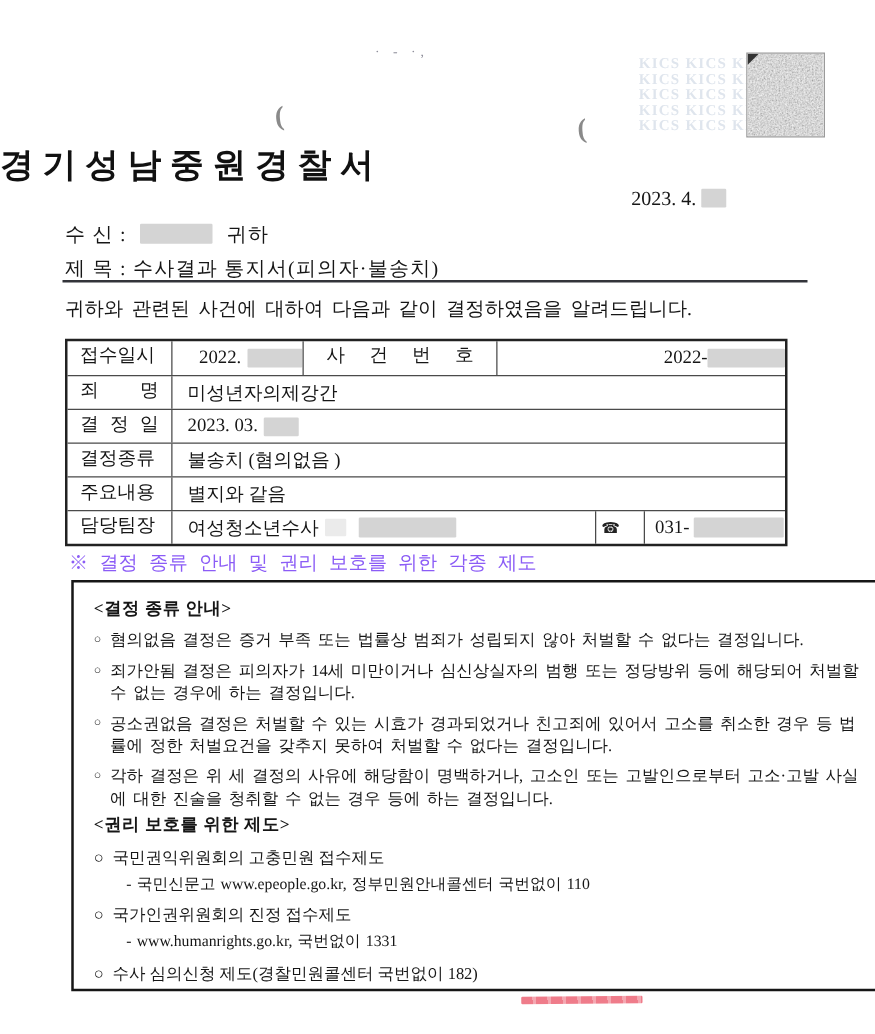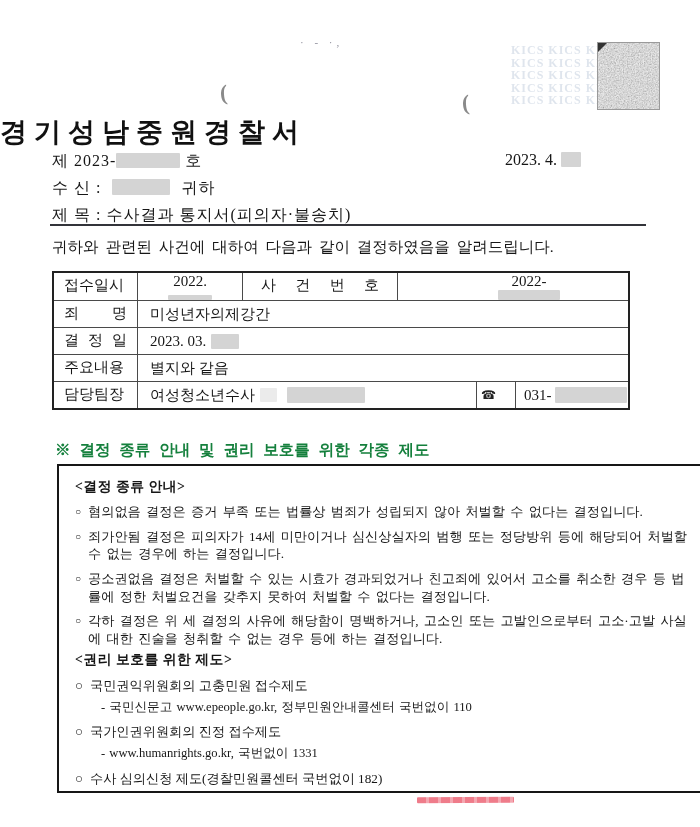--- a/index.html
+++ b/index.html
@@ -38,28 +38,28 @@
   .itable{position:absolute;left:52px;top:271px;width:578px;border:2px solid #222;box-sizing:border-box;}
   .irow{display:flex;height:27px;border-top:1px solid #4a4a4a;box-sizing:border-box;}
   .irow:first-child{border-top:none;}
   .icell{display:flex;align-items:center;box-sizing:border-box;border-left:1px solid #4a4a4a;
          font-size:15px;overflow:hidden;white-space:nowrap;}
   .icell:first-child{border-left:none;}
   .cell-label{width:83px;flex:none;padding:0 10px;display:block;line-height:25px;
               text-align:justify;text-align-last:justify;font-size:15px;}
   .cell-mid-label{width:155px;flex:none;padding:0 18px;display:block;line-height:25px;
               text-align:justify;text-align-last:justify;font-size:15px;}
-  .cell-val-center{justify-content:flex-end;gap:5px;flex-direction:column;}
+  .cell-val-center{justify-content:flex-end;gap:5px;}
   .cell-val-left{padding-left:12px;gap:5px;}
   .w105{width:105px;flex:none;}
   .wflex{flex:1;}
   .w-phone-icon{width:24px;flex:none;justify-content:center;font-size:12px;font-family:"DejaVu Sans",sans-serif;color:#222;}
   .w-phone{width:113px;flex:none;padding-left:8px;gap:3px;margin-left:15px;}
   
-  .notice-heading{position:absolute;left:55px;top:440px;font-size:15.5px;font-weight:bold;word-spacing:5px;white-space:nowrap;color:#15803d;}
+  .notice-heading{position:absolute;left:55px;top:440px;font-size:15.5px;font-weight:normal;word-spacing:5px;white-space:nowrap;color:#8b5cf6;}
   .notice-box{position:absolute;left:57px;top:464px;width:648px;height:329px;border:2px solid #161616;
               box-sizing:border-box;padding:9px 14px 6px 16px;overflow:hidden;}
   .section-title{font-size:13.8px;font-weight:bold;margin:3px 0 2px 0;letter-spacing:0.5px;}
   .bullet{display:flex;gap:7px;margin-top:7px;font-size:13.2px;line-height:1.34;}
   .bullet .marker{flex:none;font-size:10px;padding-top:2px;color:#222;}
   .bullet .btext{word-spacing:2px;}
   .rights-item{margin-top:8px;}
   .rights-item .rtitle{display:flex;gap:7px;font-size:13.2px;line-height:1.3;}
   .rights-item .rsub{margin-left:26px;font-size:12.6px;line-height:1.3;word-spacing:1px;margin-top:5px;}
   .pink-mark{position:absolute;left:417px;top:797px;width:97px;height:6px;transform:rotate(-0.4deg);
@@ -91,24 +91,20 @@
       <rect width="61" height="66" fill="#8d8d8d" filter="url(#grain)"></rect>
     </svg>
     <div class="noise-corner"></div>
   </div>
   <div class="top-marks">· - ·,</div>
   <div class="paren p1">(</div>
   <div class="paren p2">(</div>
 
   <div class="doc-title">경기성남중원경찰서</div>
 
-  <div class="hline line-docno">
-    <span>제 2023-</span><span class="redact" style="width:64px;height:15px;"></span>
-    <span>호</span>
-  </div>
   <div class="line-date">
     <span>2023. 4.</span>
     <span class="redact" style="width:20px;height:15px;"></span>
   </div>
 
   <div class="hline line-recipient">
     <span>수 신 :</span>
     <span class="redact" style="width:58px;height:16px;margin:0 6px;"></span>
     <span>귀하</span>
   </div>
@@ -138,20 +134,24 @@
     <div class="irow">
       <span class="icell cell-label">죄 명</span>
       <span class="icell wflex cell-val-left">미성년자의제강간</span>
     </div>
     <div class="irow">
       <span class="icell cell-label">결 정 일</span>
       <span class="icell wflex cell-val-left">
         <span>2023. 03.</span>
         <span class="redact" style="width:28px;height:15px;"></span>
       </span>
+    </div>
+    <div class="irow">
+      <span class="icell cell-label">결정종류</span>
+      <span class="icell wflex cell-val-left">불송치 (혐의없음 )</span>
     </div>
     <div class="irow">
       <span class="icell cell-label">주요내용</span>
       <span class="icell wflex cell-val-left">별지와 같음</span>
     </div>
     <div class="irow">
       <span class="icell cell-label">담당팀장</span>
       <span class="icell wflex cell-val-left">
         <span>여성청소년수사</span>
         <span class="redact light" style="width:17px;height:14px;"></span>

